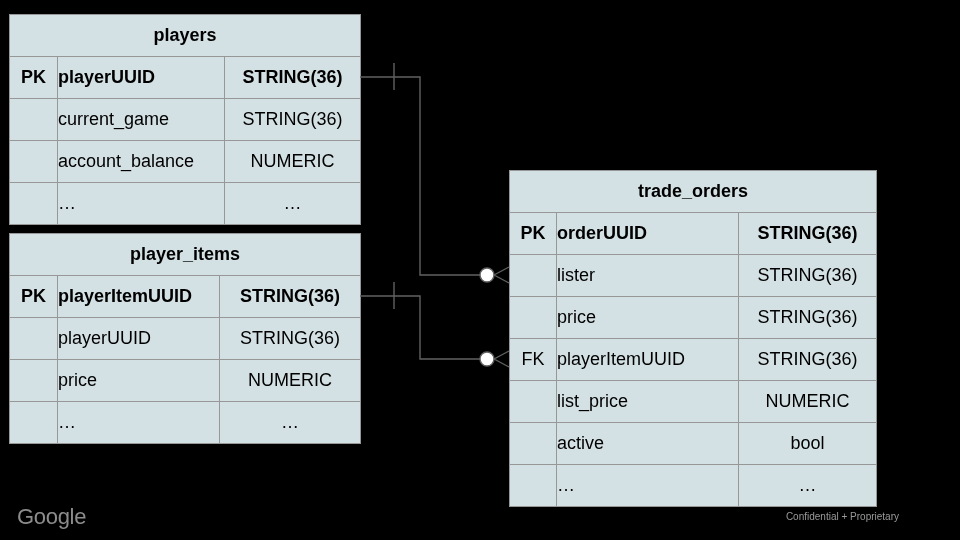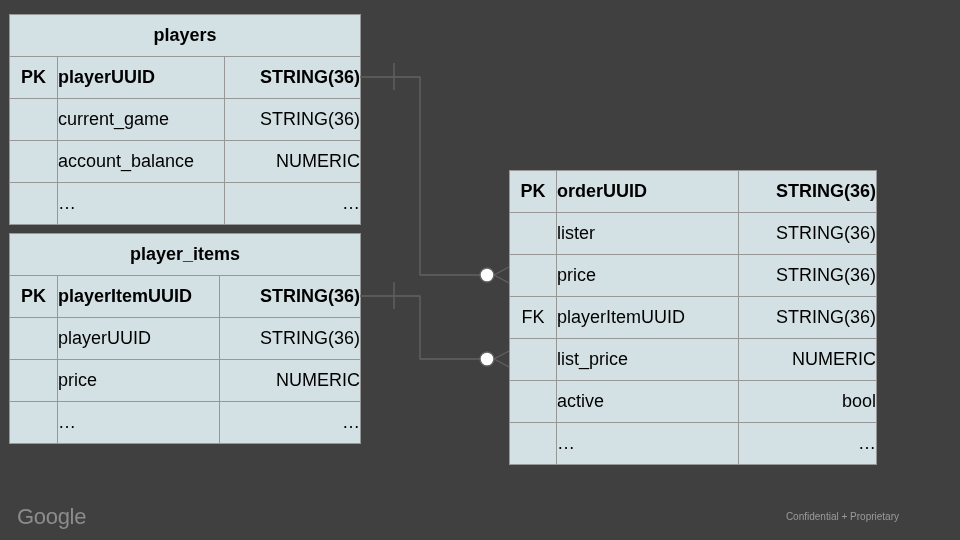--- a/index.html
+++ b/index.html
@@ -4,37 +4,37 @@
 <style>
   :root{
     --table-fill:#d4e1e4;
     --table-border:#979797;
     --connector:#616161;
     --footer-gray:#8c8c8c;
   }
   html,body{margin:0;padding:0;}
   body{font-family:"Liberation Sans", sans-serif; background:#fff;}
   .slide{
-    position:relative; width:960px; height:540px; background:#404040;
+    position:relative; width:960px; height:540px; background:#000000;
     overflow:hidden;
   }
   table.erd{
     position:absolute; border-collapse:collapse; table-layout:fixed;
     font-size:18px; color:#000;
   }
   table.erd th, table.erd td{
     border:1px solid var(--table-border,#979797);
     background:var(--table-fill,#d4e1e4);
     height:41px; padding:0; vertical-align:middle;
     overflow:hidden; white-space:nowrap;
   }
   table.erd th{ font-weight:bold; text-align:center; }
   td.key{ text-align:center; }
   td.cname{ padding-left:9px; text-align:left;margin-top:44px; }
-  td.ctype{ padding-left:10px; text-align:right; }
+  td.ctype{ padding-left:10px; text-align:center; }
   tr.pk-row td{ font-weight:bold; }
   #tbl-players{ left:9px; top:14px; width:351px; }
   #tbl-player-items{ left:9px; top:233px; width:351px; }
   #tbl-trade-orders{ left:509px; top:170px; width:367px; }
   svg.connectors{ position:absolute; left:0; top:0; pointer-events:none; }
   .connector path, .connector line{
     stroke:var(--connector,#616161); stroke-width:1.4; fill:none;
   }
   .connector circle{
     stroke:var(--connector,#616161); stroke-width:1.4; fill:#ffffff;
@@ -120,20 +120,23 @@
   </tbody>
     </table>
 
   <table class="erd" id="tbl-trade-orders">
     <colgroup>
         <col style="width:47px">
         <col style="width:182px">
         <col style="width:138px">
       </colgroup>
     <tbody>
+        <tr>
+          <th colspan="3">trade_orders</th>
+        </tr>
     <tr class="pk-row">
       <td class="key">PK</td>
       <td class="cname">orderUUID</td>
       <td class="ctype">STRING(36)</td>
     </tr>
     <tr>
       <td class="key"></td>
       <td class="cname">lister</td>
       <td class="ctype">STRING(36)</td>
     </tr>

